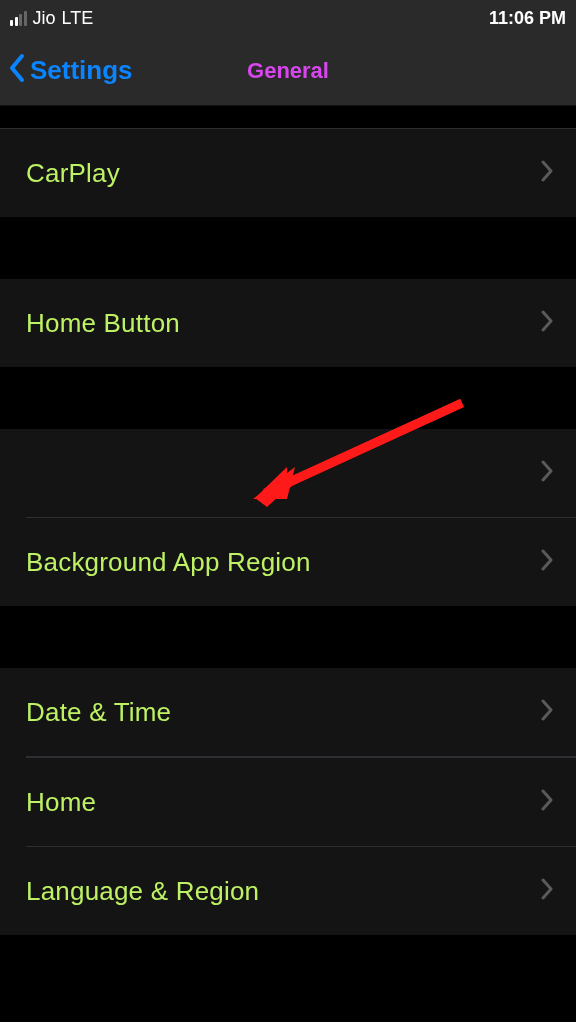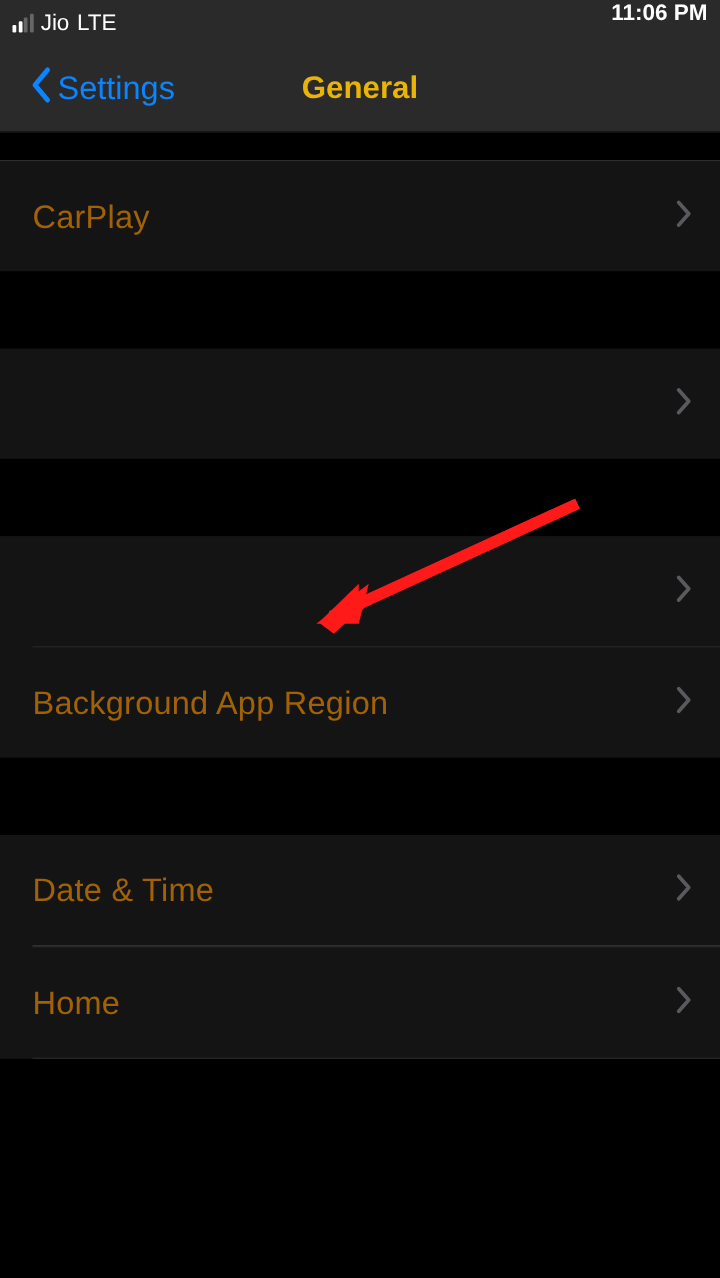--- a/index.html
+++ b/index.html
@@ -8,20 +8,21 @@
       height: 1022px;
       background: #000;
       font-family: -apple-system, "SF Pro Text", "Helvetica Neue", Arial, sans-serif;
       color: #fff;
       overflow: hidden;
       position: relative;
     }
     .status-bar {
       height: 36px;
       display: flex;
+      align-items: center;
       padding: 0 10px;
       background: #2a2a2a;
       font-size: 18px;
       font-weight: 500;
       gap: 30px;
     }
     .status-left { display: flex; align-items: center; gap: 6px; flex: 1; }
     .status-center { flex: 0; white-space: nowrap; font-weight: 600; }
     .status-right { display: flex; align-items: center; gap: 6px; flex: 1; justify-content: flex-end; }
     .signal-bars { display: inline-flex; align-items: flex-end; gap: 1.5px; }
@@ -38,48 +39,48 @@
     .nav-bar {
       height: 70px;
       background: #2a2a2a;
       position: relative;
       display: flex;
       align-items: center;
       border-bottom: 0.5px solid #111;
     }
     .back-btn {
       position: absolute;
-      left: 24px;
+      left: 8px;
       display: flex;
       align-items: center;
       color: #0a84ff;
       font-size: 26px;
       gap: 4px;
-      font-weight: 400;
+      font-weight: 700;
     }
     .back-chevron { font-size: 32px; font-weight: 600; line-height: 1; }
     .nav-title {
       margin: 4px auto;
-      font-size: 25px;
+      font-size: 22px;
       font-weight: 600;
-      color: #eab308;
+      color: #d946ef;
     }
     .content { background: #000; }
     .group { background: #141414; }
     .group-gap { height: 62px; background: #000; }
     .group-gap-small { height: 22px; background: #000; }
     .row {
       display: flex;
       align-items: center;
       min-height: 88px;
       padding: 0 22px 0 26px;
       background: #141414;
       position: relative;
     }
-    .row-label { font-size: 26px; font-weight: 400; color: #a16207; letter-spacing: 0.2px; }
+    .row-label { font-size: 26px; font-weight: 400; color: #bef264; letter-spacing: 0.2px; }
     .row-chevron { margin-left: auto; color: #5a5a5e; }
     .sep { height: 1px; background: #2f2f33; margin-left: 26px; }
     .arrow-annotation {
       position: absolute;
       left: 247px;
       top: 395px;
       pointer-events: none;
     }
   </style>
 </head>
@@ -123,20 +124,21 @@
             <path d="M3 2l8 9-8 9" stroke="#5a5a5e" stroke-width="3" fill="none" stroke-linecap="round" stroke-linejoin="round"></path>
           </svg>
       </span>
     </div>
   </div>
 
   <div class="group-gap"></div>
 
   <div class="group">
     <div class="row">
+      <span class="row-label">Home Button</span>
       <span class="row-chevron">
         <svg width="14" height="22" viewBox="0 0 14 22">
             <path d="M3 2l8 9-8 9" stroke="#5a5a5e" stroke-width="3" fill="none" stroke-linecap="round" stroke-linejoin="round"></path>
           </svg>
       </span>
     </div>
   </div>
 
   <div class="group-gap"></div>
 
@@ -174,20 +176,28 @@
     <div class="sep"></div>
     <div class="row">
       <span class="row-label">Home</span>
       <span class="row-chevron">
         <svg width="14" height="22" viewBox="0 0 14 22">
             <path d="M3 2l8 9-8 9" stroke="#5a5a5e" stroke-width="3" fill="none" stroke-linecap="round" stroke-linejoin="round"></path>
           </svg>
       </span>
     </div>
     <div class="sep"></div>
+    <div class="row">
+      <span class="row-label">Language &amp; Region</span>
+      <span class="row-chevron">
+        <svg width="14" height="22" viewBox="0 0 14 22">
+            <path d="M3 2l8 9-8 9" stroke="#5a5a5e" stroke-width="3" fill="none" stroke-linecap="round" stroke-linejoin="round"></path>
+          </svg>
+      </span>
+    </div>
   </div>
 </div>
 
 <svg class="arrow-annotation" width="230" height="120" viewBox="0 0 230 120">
   <defs>
     <marker id="ah" markerWidth="14" markerHeight="14" refX="3" refY="7" orient="auto">
       <path d="M0,0 L14,7 L0,14 L4,7 z" fill="#ff1a1a"></path>
     </marker>
   </defs>
   <line x1="215" y1="8" x2="18" y2="98" stroke="#ff1a1a" stroke-width="9" marker-start=""></line>

